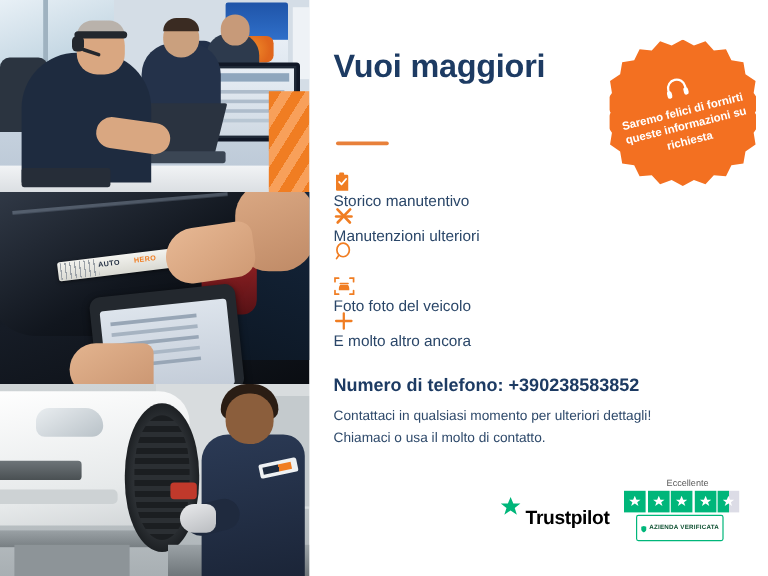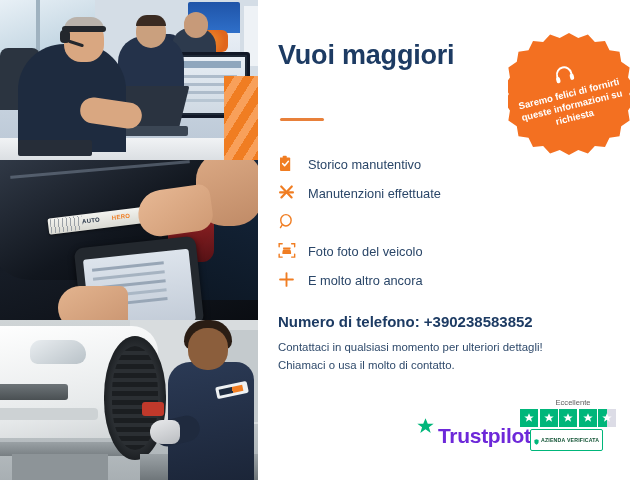--- a/index.html
+++ b/index.html
@@ -149,33 +149,33 @@
         7.2% 76.4%,0.3% 71.7%,1.6% 63.6%,-3% 56.8%,0.7% 50%,-3% 43.2%,1.6% 36.4%,0.3% 28.3%,
         7.2% 23.6%,8.6% 15.4%,16.8% 14.1%,20.5% 6.6%,28.8% 7.4%,34.5% 1.2%,42.4% 4.1%);}
   .badge .bcontent{position:absolute;inset:0;display:flex;flex-direction:column;
       align-items:center;justify-content:center;transform:rotate(-14deg);}
   .badge .headset{margin-bottom:2px;}
   .badge .btext{color:#fff;font-size:9.5px;font-weight:bold;line-height:1.28;
       text-align:center;width:104px;}
 
   
   .list{position:absolute;left:20px;top:143px;width:250px;}
-  .item{display:flex;align-items:flex-end;height:29px;}
+  .item{display:flex;align-items:flex-start;height:29px;flex-direction:column;}
   .item .ico{width:30px;display:flex;align-items:center;justify-content:flex-start;}
   .item .lbl{font-size:12.8px;color:#2a4668;}
 
   
   .phone{position:absolute;left:20px;top:313px;font-size:15px;font-weight:bold;color:#1d3b63;}
   .body-text{position:absolute;left:20px;top:339px;width:330px;
       font-size:11.4px;line-height:1.55;color:#2f4a6b;}
 
   
   .tp{position:absolute;left:158px;top:398px;width:210px;height:48px;}
   .tp .logo{position:absolute;left:0;top:10px;display:flex;align-items:center;gap:3px;}
-  .tp .logo .name{font-size:21px;font-weight:bold;color:#6d28d9;letter-spacing:-.3px;margin-top:16px;}
+  .tp .logo .name{font-size:16px;font-weight:bold;color:#000000;letter-spacing:-.3px;margin-top:16px;}
   .tp .rating{position:absolute;left:104px;top:0;width:106px;}
   .tp .rating .cap{font-size:7.6px;color:#5b5b5b;text-align:center;margin-bottom:2px;}
   .tp .stars{display:flex;gap:1.6px;}
   .tp .stars .s{width:18px;height:18px;background:#00b67a;display:flex;align-items:center;
       justify-content:center;}
   .tp .stars .s.half{background:linear-gradient(90deg,#00b67a 52%,#dcdce6 52%);}
   .tp .verified{position:absolute;left:10px;top:31px;display:flex;align-items:center;gap:2px;
       border:1px solid #00b67a;border-radius:2px;padding:1px 3px;}
   .tp .verified .vtxt{font-size:5.2px;font-weight:bold;color:#0f5132;letter-spacing:.2px;}
 </style>
@@ -303,21 +303,21 @@
       </div>
 
       <div class="item">
         <span class="ico">
           <svg width="17" height="17" viewBox="0 0 18 18">
             <path d="M3.4 2.6 14.4 14.2" stroke="#f07d22" stroke-width="2.3" stroke-linecap="round"></path>
             <path d="M14.6 2.6 3.6 14.2" stroke="#f07d22" stroke-width="2.3" stroke-linecap="round"></path>
             <path d="M2.2 8.9h13.6" stroke="#f07d22" stroke-width="2.3" stroke-linecap="round"></path>
           </svg>
         </span>
-        <span class="lbl">Manutenzioni effettuate</span>
+        <span class="lbl">Manutenzioni ulteriori</span>
       </div>
 
       <div class="item">
         <span class="ico">
           <svg width="17" height="17" viewBox="0 0 18 18">
             <ellipse cx="8.4" cy="7.7" rx="5.5" ry="6" fill="none" stroke="#f07d22" stroke-width="1.5"></ellipse>
             <path d="M4.6 12.4 2.6 15.4" stroke="#f07d22" stroke-width="1.5" stroke-linecap="round"></path>
           </svg>
         </span>
       </div>

